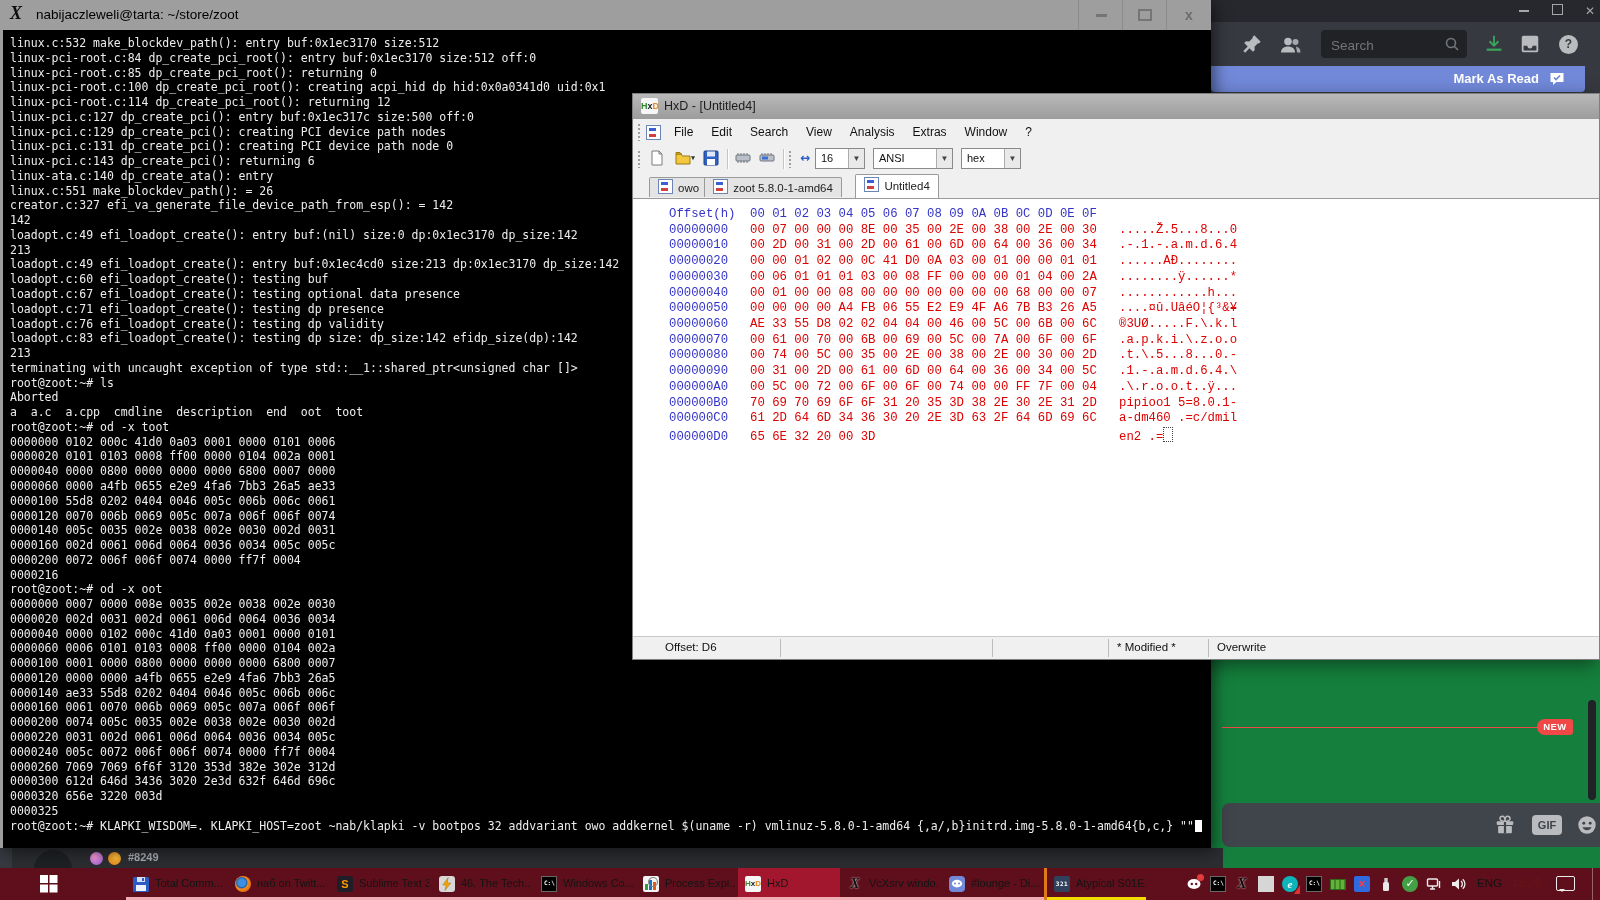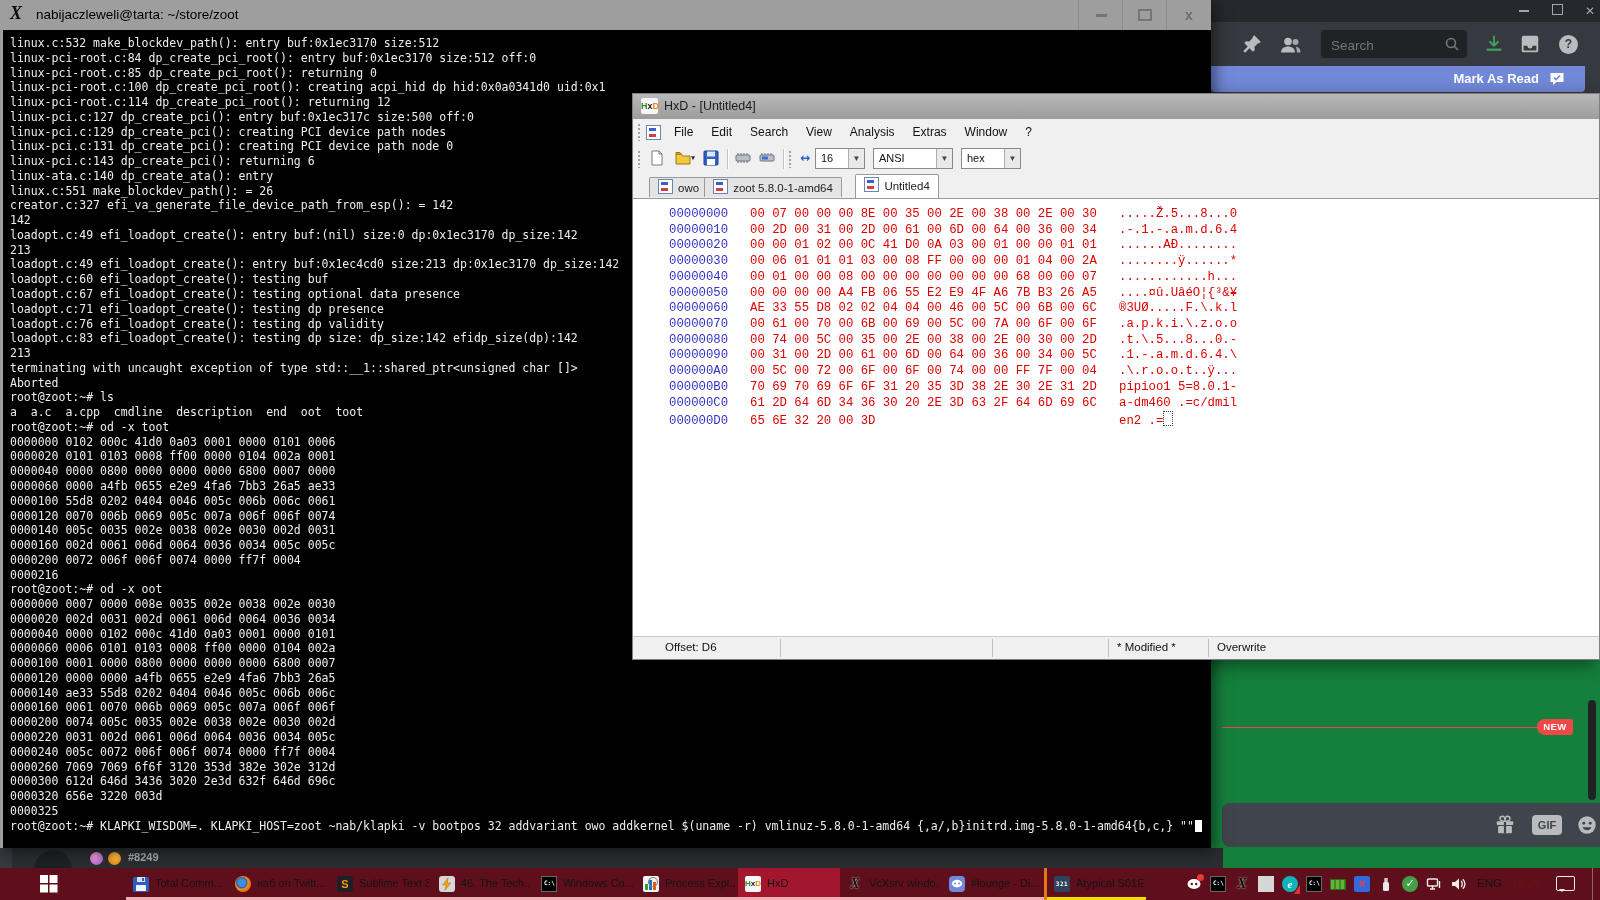--- a/index.html
+++ b/index.html
@@ -216,22 +216,22 @@
           <div class="term-line">loadopt.c:49 efi_loadopt_create(): entry buf:(nil) size:0 dp:0x1ec3170 dp_size:142</div>
           <div class="term-line">213</div>
           <div class="term-line">loadopt.c:49 efi_loadopt_create(): entry buf:0x1ec4cd0 size:213 dp:0x1ec3170 dp_size:142</div>
           <div class="term-line">loadopt.c:60 efi_loadopt_create(): testing buf</div>
           <div class="term-line">loadopt.c:67 efi_loadopt_create(): testing optional data presence</div>
           <div class="term-line">loadopt.c:71 efi_loadopt_create(): testing dp presence</div>
           <div class="term-line">loadopt.c:76 efi_loadopt_create(): testing dp validity</div>
           <div class="term-line">loadopt.c:83 efi_loadopt_create(): testing dp size: dp_size:142 efidp_size(dp):142</div>
           <div class="term-line">213</div>
           <div class="term-line">terminating with uncaught exception of type std::__1::shared_ptr&lt;unsigned char []&gt;</div>
+          <div class="term-line">root@zoot:~# ls</div>
           <div class="term-line">Aborted</div>
-          <div class="term-line">root@zoot:~# ls</div>
           <div class="term-line">a  a.c  a.cpp  cmdline  description  end  oot  toot</div>
           <div class="term-line">root@zoot:~# od -x toot</div>
           <div class="term-line">0000000 0102 000c 41d0 0a03 0001 0000 0101 0006</div>
           <div class="term-line">0000020 0101 0103 0008 ff00 0000 0104 002a 0001</div>
           <div class="term-line">0000040 0000 0800 0000 0000 0000 6800 0007 0000</div>
           <div class="term-line">0000060 0000 a4fb 0655 e2e9 4fa6 7bb3 26a5 ae33</div>
           <div class="term-line">0000100 55d8 0202 0404 0046 005c 006b 006c 0061</div>
           <div class="term-line">0000120 0070 006b 0069 005c 007a 006f 006f 0074</div>
           <div class="term-line">0000140 005c 0035 002e 0038 002e 0030 002d 0031</div>
           <div class="term-line">0000160 002d 0061 006d 0064 0036 0034 005c 005c</div>
@@ -321,20 +321,21 @@
         <span class="val">hex</span>
           <span class="arr">▼</span>
       </span>
     </div>
     <div class="hxd-tabbar" id="hxd-tabbar">
         <span class="hxd-tab" style="left: 16px;"><span class="fdicon"><i class="t"></i><i class="b"></i></span><span>owo</span></span>
         <span class="hxd-tab" style="left: 71.2px;"><span class="fdicon"><i class="t"></i><i class="b"></i></span><span>zoot 5.8.0-1-amd64</span></span>
         <span class="hxd-tab active" style="left: 222.4px;"><span class="fdicon"><i class="t"></i><i class="b"></i></span><span>Untitled4</span></span>
       </div>
     <div class="hxd-content">
+      <div class="hex-row hdr"><span class="off">Offset(h)</span><span class="bytes">00 01 02 03 04 05 06 07 08 09 0A 0B 0C 0D 0E 0F</span></div>
       <div id="hex-rows">
           <div class="hex-row"><span class="off">00000000</span><span class="bytes">00 07 00 00 00 8E 00 35 00 2E 00 38 00 2E 00 30</span><span class="ascii">.....Ž.5...8...0</span></div>
           <div class="hex-row"><span class="off">00000010</span><span class="bytes">00 2D 00 31 00 2D 00 61 00 6D 00 64 00 36 00 34</span><span class="ascii">.-.1.-.a.m.d.6.4</span></div>
           <div class="hex-row"><span class="off">00000020</span><span class="bytes">00 00 01 02 00 0C 41 D0 0A 03 00 01 00 00 01 01</span><span class="ascii">......AÐ........</span></div>
           <div class="hex-row"><span class="off">00000030</span><span class="bytes">00 06 01 01 01 03 00 08 FF 00 00 00 01 04 00 2A</span><span class="ascii">........ÿ......*</span></div>
           <div class="hex-row"><span class="off">00000040</span><span class="bytes">00 01 00 00 08 00 00 00 00 00 00 00 68 00 00 07</span><span class="ascii">............h...</span></div>
           <div class="hex-row"><span class="off">00000050</span><span class="bytes">00 00 00 00 A4 FB 06 55 E2 E9 4F A6 7B B3 26 A5</span><span class="ascii">....¤û.UâéO¦{³&amp;¥</span></div>
           <div class="hex-row"><span class="off">00000060</span><span class="bytes">AE 33 55 D8 02 02 04 04 00 46 00 5C 00 6B 00 6C</span><span class="ascii">®3UØ.....F.\.k.l</span></div>
           <div class="hex-row"><span class="off">00000070</span><span class="bytes">00 61 00 70 00 6B 00 69 00 5C 00 7A 00 6F 00 6F</span><span class="ascii">.a.p.k.i.\.z.o.o</span></div>
           <div class="hex-row"><span class="off">00000080</span><span class="bytes">00 74 00 5C 00 35 00 2E 00 38 00 2E 00 30 00 2D</span><span class="ascii">.t.\.5...8...0.-</span></div>

